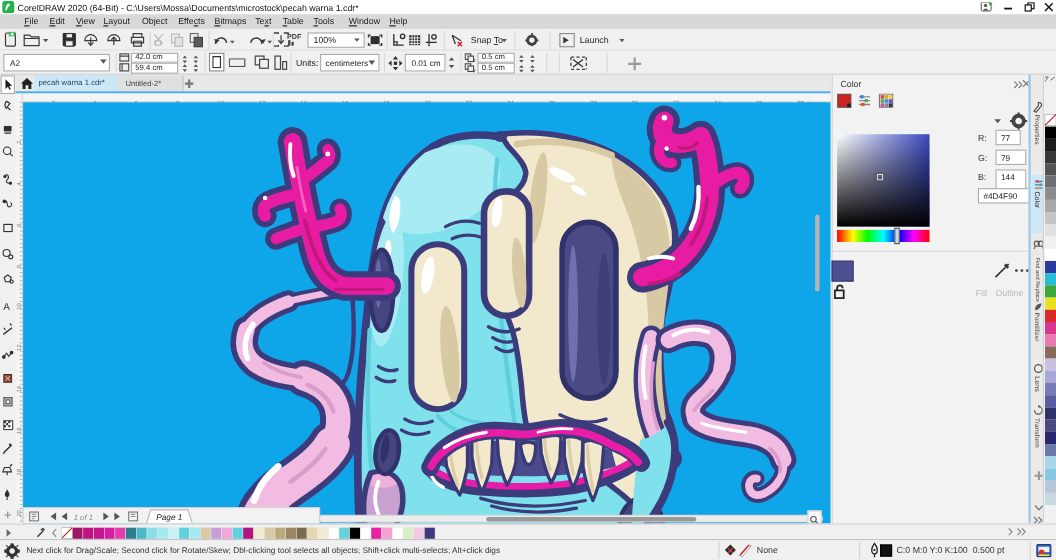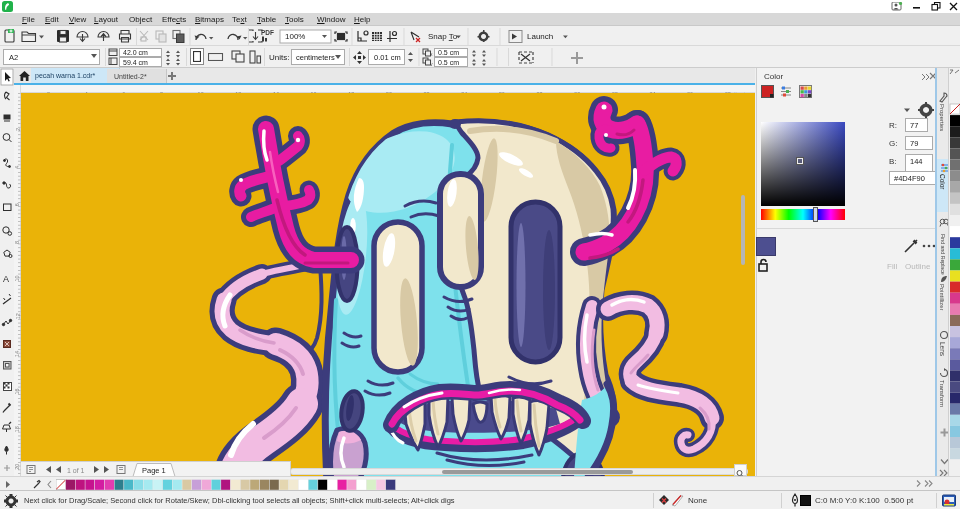--- a/index.html
+++ b/index.html
@@ -9,36 +9,37 @@
 .titlebar { left:0; top:0; width:960px; height:13px; background:#ffffff; }
 .menubar { left:0; top:13px; width:960px; height:13px; background:#d8d8d8; border-bottom:1px solid #c9c9c9; }
 .menubar span { position:absolute; top:2px; font-size:8px; color:#1a1a1a;padding-left:12px; }
 .toolbar { left:0; top:26px; width:960px; height:20px; background:#f0f0f0; border-bottom:1px solid #d9d9d9; }
 .propbar { left:0; top:46px; width:960px; height:22px; background:#f0f0f0; border-bottom:1px solid #cccccc; }
 .tabrow { left:14px; top:68px; width:741px; height:15px; background:#e8e8e8; }
 .blueline { left:14px; top:83px; width:741px; height:2px; background:#4ab1e8; }
 .toolbox { left:0; top:68px; width:14px; height:408px; background:#f0f0f0; }
 .vruler { left:14px; top:85px; width:7px; height:391px; background:#f4f4f4; border-right:1px solid #d8d8d8; }
 .hruler { left:21px; top:85px; width:734px; height:8px; background:#f4f4f4; border-bottom:1px solid #d8d8d8; }
-.canvas { left:21px; top:93px; width:734px; height:383px; background:#eab308; overflow:hidden; }
+.canvas { left:21px; top:93px; width:734px; height:383px; background:#0ea5e9; overflow:hidden;font-style:italic; }
 .docker { left:756px; top:68px; width:179px; height:408px; background:#f2f2f2; border-left:1px solid #cfcfcf; }
 .tabstrip { left:935px; top:68px; width:13px; height:408px; background:#eaeaea; border-left:2px solid #9fc8e8; }
 .rightpal { left:948px; top:68px; width:12px; height:412px; background:#f0f0f0; border-left:1px solid #cfcfcf; }
 .palrow { left:0; top:476px; width:960px; height:14px; background:#f0f0f0; border-top:1px solid #d5d5d5; }
 .statusbar { left:0; top:490px; width:960px; height:19px; background:#f0f0f0; border-top:1px solid #c5c5c5; }
 .inputbox { position:absolute; background:#ffffff; border:1px solid #ababab; font-size:7.5px; color:#222; }
 .vtext { position:absolute; writing-mode:vertical-rl; font-size:6.5px; color:#333; letter-spacing:0; }
 </style>
 </head>
 <body>
 <div class="abs titlebar" id="titlebar">
 <svg class="abs" style="left:2px;top:1px" width="12" height="11">
       <rect x="0" y="0" width="11" height="11" rx="2.5" fill="#21b24b"></rect>
       <path d="M3.2,8.6 C2.6,6.2 3.4,3.4 5.2,2.4 C5.8,2.1 6.6,2.2 6.9,2.8 C7.3,3.5 6.8,4.2 6.2,4.6 C5.1,5.4 4.4,6.6 4.3,8.2 C4.3,8.8 3.4,9.2 3.2,8.6 Z" fill="#fff"></path>
     </svg>
+<span class="abs" style="left:16px;top:2.5px;font-size:8px;color:#111">CorelDRAW 2020 (64-Bit) - C:\Users\Mossa\Documents\microstock\pecah warna 1.cdr*</span>
 <svg class="abs" style="left:824px;top:2px" width="136" height="10">
 <rect x="68" y="0" width="9" height="8" rx="1" fill="none" stroke="#555" stroke-width="0.9"></rect>
       <circle cx="72" cy="3" r="1.5" fill="#555"></circle>
       <path d="M69.5,7.5 C70,5.5 74,5.5 74.5,7.5 Z" fill="#555"></path>
       <circle cx="76.5" cy="1.5" r="1.6" fill="#4caf50"></circle>
 <rect x="89" y="5" width="7" height="1.6" fill="#111"></rect>
 <rect x="110.5" y="0.5" width="5.5" height="5.5" fill="none" stroke="#111" stroke-width="1.1"></rect>
       <rect x="108" y="2.5" width="5.5" height="5.5" fill="#fff" stroke="#111" stroke-width="1.1"></rect>
 <path d="M126,1 L133,8 M133,1 L126,8" stroke="#111" stroke-width="1.3"></path>
 </svg>

